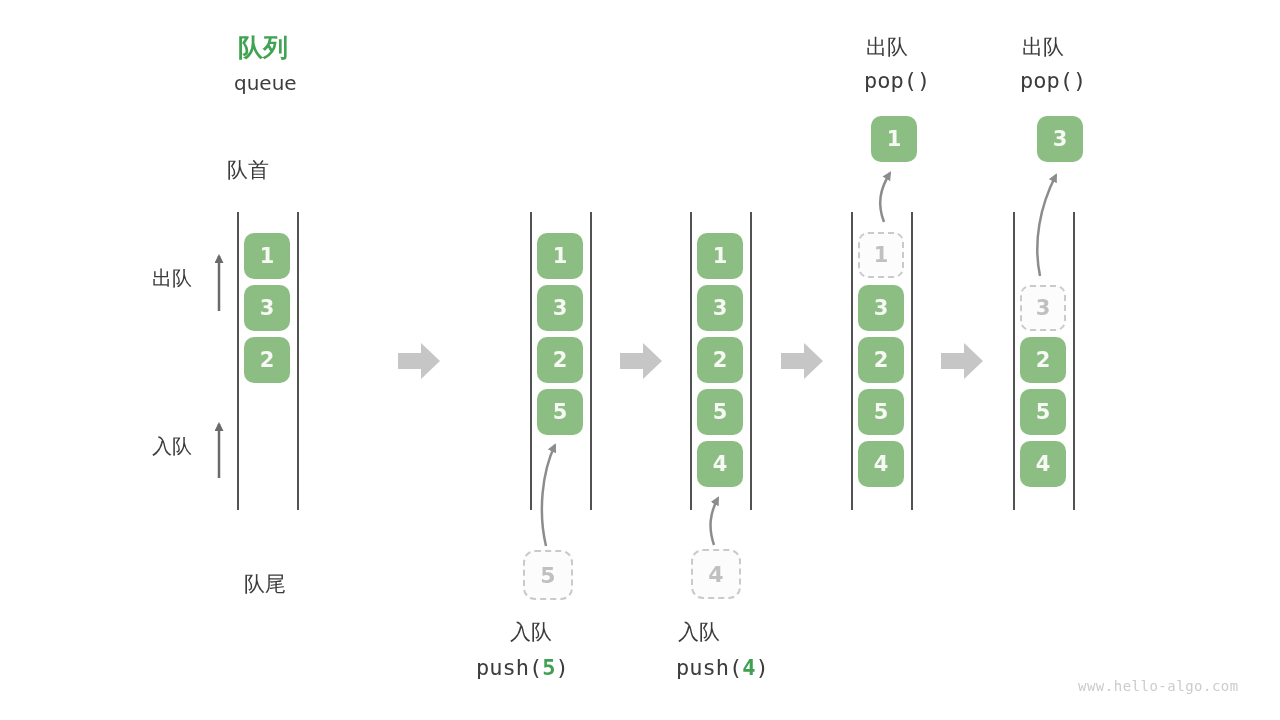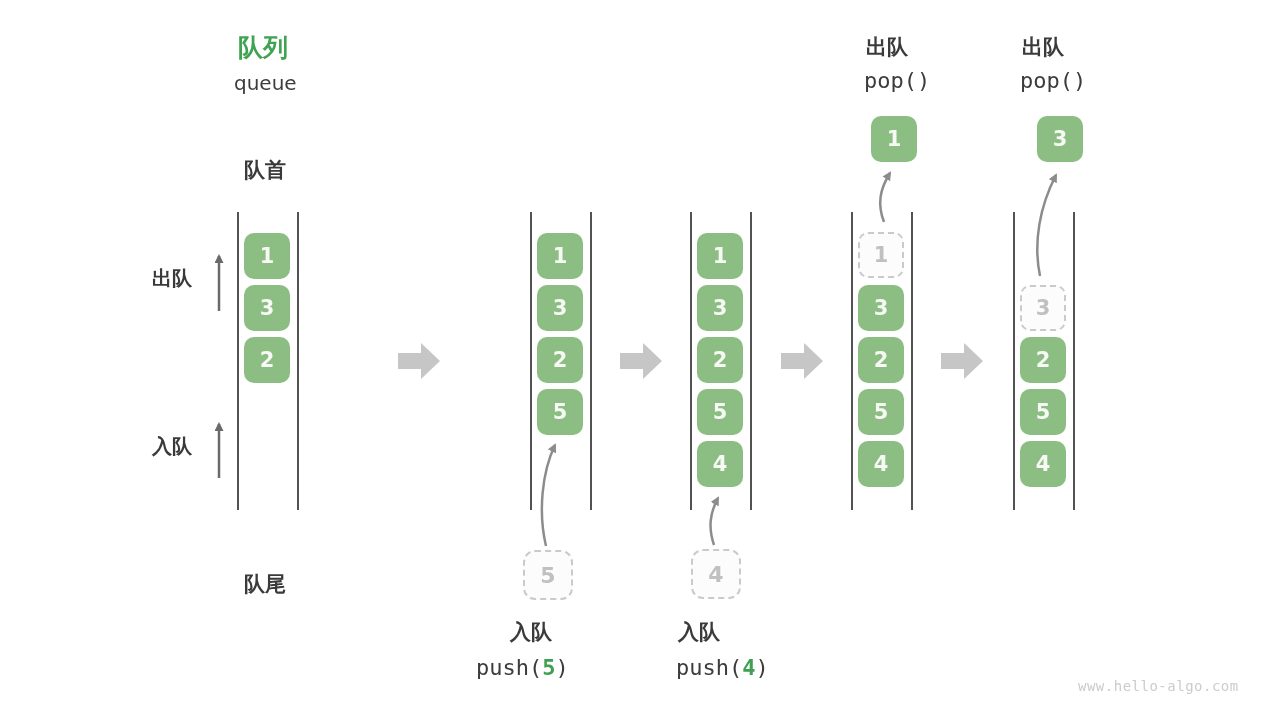--- a/index.html
+++ b/index.html
@@ -22,21 +22,21 @@
     color:#C0C0C0; font-size:21px; font-weight:bold;
     display:flex; align-items:center; justify-content:center;
   }
   .incoming {
     position:absolute; width:50px; height:50px; box-sizing:border-box;
     border:2px dashed #CACACA; background:#FCFCFC; border-radius:12px;
     color:#C0C0C0; font-size:22px; font-weight:bold;
     display:flex; align-items:center; justify-content:center;
   }
 
-  .zh  { position:absolute; font-weight:700; color:#3A3A3A; font-size:21px; white-space:nowrap; }
+  .zh  { position:absolute; font-weight:400; color:#3A3A3A; font-size:21px; white-space:nowrap; }
   .zh-side { font-size:20px; }
   .code {
     position:absolute; font-family:"DejaVu Sans Mono","Liberation Mono",monospace;
     font-size:22px; color:#3C3C3C; white-space:nowrap;
   }
   .code .arg { color:#3EA050; font-weight:bold; }
 
   .title-zh { position:absolute; left:238px; top:31px; font-size:25px; font-weight:700; color:#3FA351; }
   .title-en { position:absolute; left:234px; top:71px; font-size:20px; color:#3D3D3D; }
 
@@ -70,21 +70,21 @@
     <path d="M 1040 276 C 1033 242 1040 206 1056 175" fill="none" stroke="#8C8C8C" stroke-width="2.5" marker-end="url(#ah-mid)"></path>
 
     <path fill="#C6C6C6" d="M 398 353 L 421 353 L 421 343 L 440 361 L 421 379 L 421 369 L 398 369 Z"></path>
     <path fill="#C6C6C6" d="M 620 353 L 643 353 L 643 343 L 662 361 L 643 379 L 643 369 L 620 369 Z"></path>
     <path fill="#C6C6C6" d="M 781 353 L 804 353 L 804 343 L 823 361 L 804 379 L 804 369 L 781 369 Z"></path>
     <path fill="#C6C6C6" d="M 941 353 L 964 353 L 964 343 L 983 361 L 964 379 L 964 369 L 941 369 Z"></path>
   </svg>
 
   <div class="title-zh">队列</div>
   <div class="title-en">queue</div>
-  <div class="zh" style="left:244px; top:156px;">队首</div>
+  <div class="zh" style="left:227px; top:156px;">队首</div>
   <div class="zh" style="left:244px; top:540px;margin-top:30px;">队尾</div>
   <div class="zh zh-side" style="left:152px; top:265px;">出队</div>
   <div class="zh zh-side" style="left:152px; top:433px;">入队</div>
 
   <div class="rail" style="left:237px;"></div>
   <div class="rail" style="left:297px;"></div>
   <div class="cell" style="left:244px; top:233px;">1</div>
   <div class="cell" style="left:244px; top:285px;">3</div>
   <div class="cell" style="left:244px; top:337px;">2</div>
 

